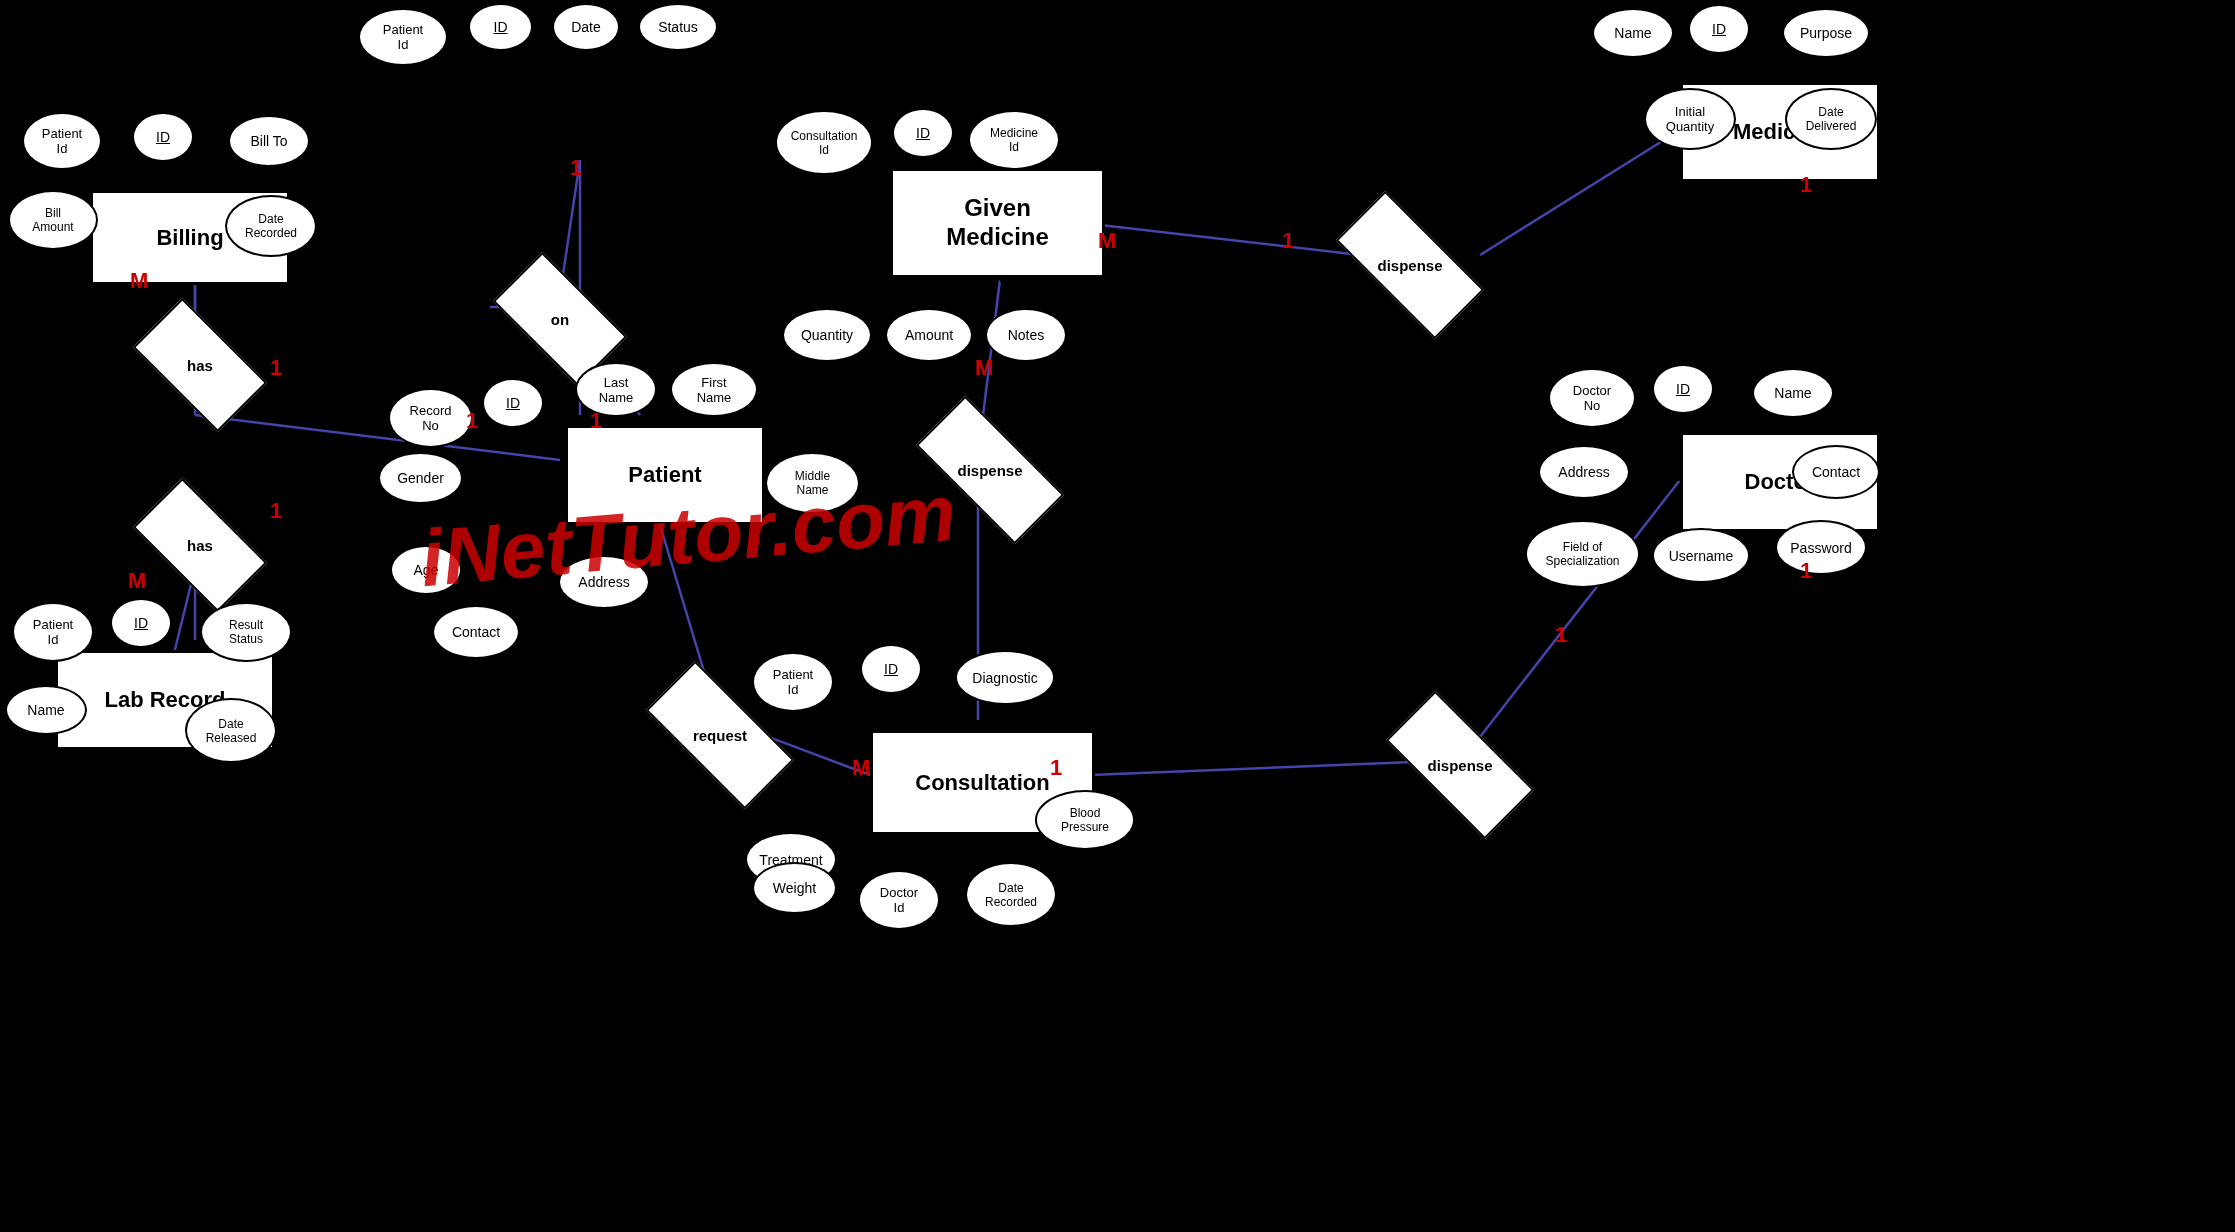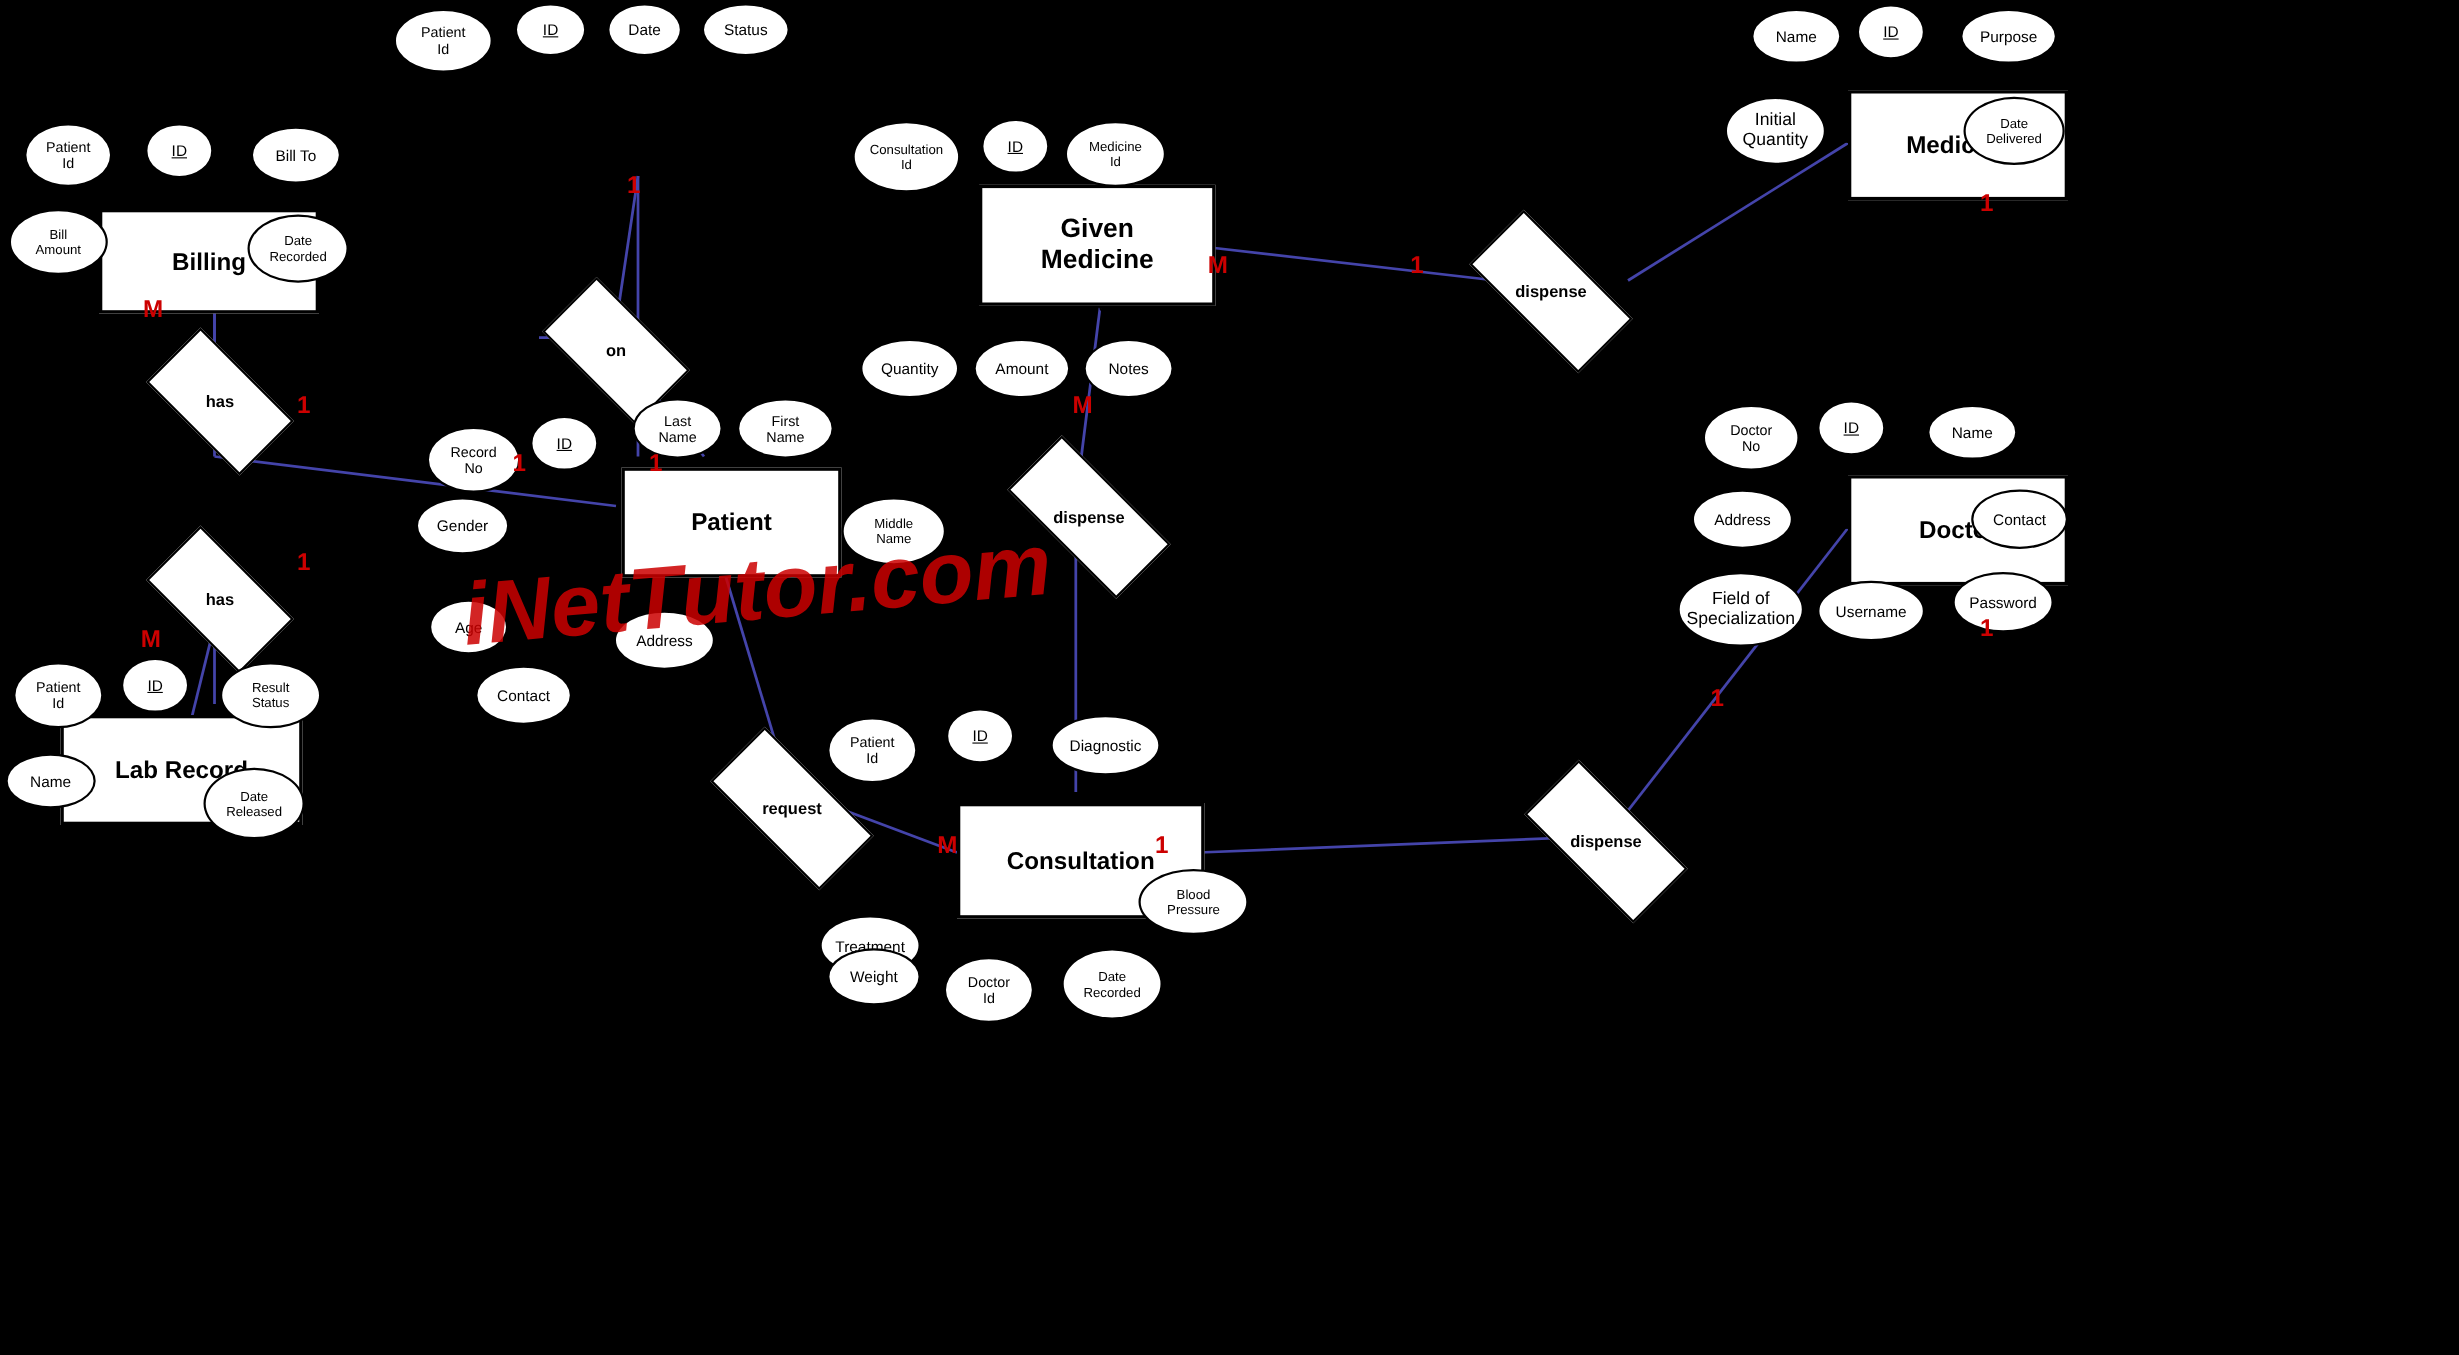--- a/index.html
+++ b/index.html
@@ -301,29 +301,29 @@
   <div class="attr" style="left:775px; top:110px; width:98px; height:65px; font-size:12px;">Consultation<br>Id</div>
   <div class="attr" style="left:892px; top:108px; width:62px; height:50px; text-decoration:underline;">ID</div>
   <div class="attr" style="left:968px; top:110px; width:92px; height:60px; font-size:12px;">Medicine<br>Id</div>
   <div class="attr" style="left:782px; top:308px; width:90px; height:54px;">Quantity</div>
   <div class="attr" style="left:885px; top:308px; width:88px; height:54px;">Amount</div>
   <div class="attr" style="left:985px; top:308px; width:82px; height:54px;">Notes</div>
 
   <div class="attr" style="left:1592px; top:8px; width:82px; height:50px;">Name</div>
   <div class="attr" style="left:1688px; top:4px; width:62px; height:50px; text-decoration:underline;">ID</div>
   <div class="attr" style="left:1782px; top:8px; width:88px; height:50px;">Purpose</div>
-  <div class="attr" style="left:1568px; top:88px; width:92px; height:62px; font-size:16px;">Initial<br>Quantity</div>
+  <div class="attr" style="left:1644px; top:88px; width:92px; height:62px; font-size:13px;">Initial<br>Quantity</div>
   <div class="attr" style="left:1785px; top:88px; width:92px; height:62px; font-size:12px;">Date<br>Delivered</div>
 
   <div class="attr" style="left:1548px; top:368px; width:88px; height:60px; font-size:13px;">Doctor<br>No</div>
   <div class="attr" style="left:1652px; top:364px; width:62px; height:50px; text-decoration:underline;">ID</div>
   <div class="attr" style="left:1752px; top:368px; width:82px; height:50px;">Name</div>
   <div class="attr" style="left:1538px; top:445px; width:92px; height:54px;">Address</div>
   <div class="attr" style="left:1792px; top:445px; width:88px; height:54px;">Contact</div>
-  <div class="attr" style="left:1525px; top:520px; width:115px; height:68px; font-size:16px;">Field of<br>Specialization</div>
+  <div class="attr" style="left:1525px; top:520px; width:115px; height:68px; font-size:12px;">Field of<br>Specialization</div>
   <div class="attr" style="left:1652px; top:528px; width:98px; height:55px;">Username</div>
   <div class="attr" style="left:1775px; top:520px; width:92px; height:55px;">Password</div>
 
   <span class="card" style="left:570px; top:155px;">1</span>
   <span class="card" style="left:130px; top:268px;">M</span>
   <span class="card" style="left:270px; top:355px;">1</span>
   <span class="card" style="left:270px; top:498px;">1</span>
   <span class="card" style="left:128px; top:568px;">M</span>
   <span class="card" style="left:975px; top:355px;">M</span>
   <span class="card" style="left:1282px; top:228px;">1</span>

